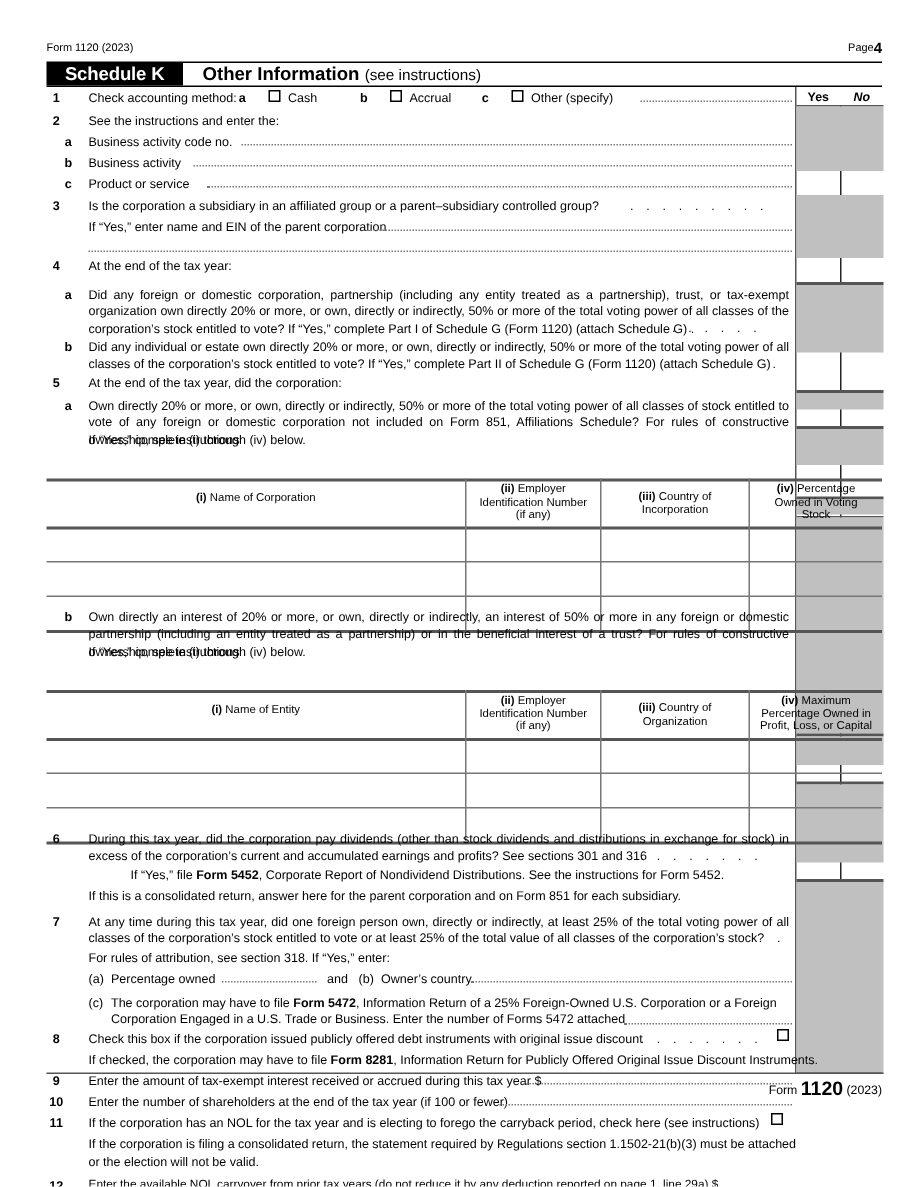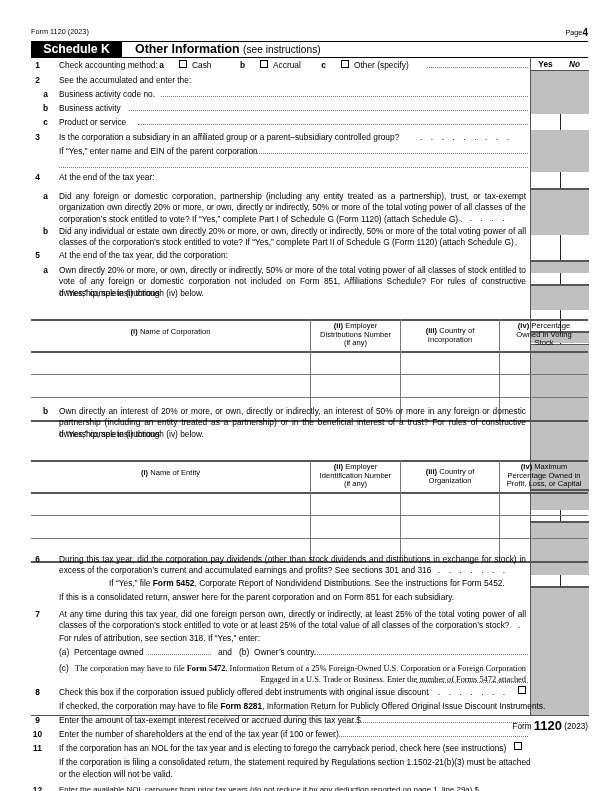--- a/index.html
+++ b/index.html
@@ -127,21 +127,21 @@
   }
   .b { font-weight: bold; }
 
   .para {
     position: absolute;
     font-size: 8.35px;
     line-height: 11.3px;
     text-align: justify;
     color: #000;
   }
-  .para.nj { text-align: right; font-family: Liberation Serif, serif; }
+  .para.nj { text-align: left; }
 
   
   .leader {
     position: absolute;
     height: 7px;
     border-bottom: 1.1px dotted #777;
   }
   
   .dots {
     position: absolute;
@@ -249,21 +249,21 @@
     <span class="ln" style="left:161px; top:2px;">Cash</span>
     <span class="letter" style="left:205px; top:2px;">b</span>
     <span class="cbox" style="left:229px; top:2px;"></span>
     <span class="ln" style="left:242px; top:2px;">Accrual</span>
     <span class="letter" style="left:286px; top:2px;">c</span>
     <span class="cbox" style="left:310px; top:2px;"></span>
     <span class="ln" style="left:323px; top:2px;">Other (specify)</span>
     <span class="leader" style="left:396px; top:3px; width:101px;"></span>
 
     <span class="num" style="left:0px; top:17px;">2</span>
-    <span class="ln" style="left:28px; top:17px;">See the accumulated and enter the:</span>
+    <span class="ln" style="left:28px; top:17px;">See the instructions and enter the:</span>
 
     <span class="letter" style="left:8px; top:31px;">a</span>
     <span class="ln" style="left:28px; top:31px;">Business activity code no.</span>
     <span class="leader" style="left:130px; top:32px; width:367px;"></span>
 
     <span class="letter" style="left:8px; top:45px;">b</span>
     <span class="ln" style="left:28px; top:45px;">Business activity</span>
     <span class="leader" style="left:98px; top:46px; width:399px;"></span>
 
     <span class="letter" style="left:8px; top:59px;">c</span>
@@ -307,21 +307,21 @@
       <div class="vline" style="left:369px; top:0px;  height:101px;"></div>
       <div class="vline" style="left:468px; top:0px;  height:101px;"></div>
 
       <div class="th" style="left:2px;   top:9px;  width:275px;">
         <span class="rn">(i)</span>
         <span>Name of Corporation</span>
       </div>
       <div class="th" style="left:281px; top:3px;  width:87px;">
         <span class="rn">(ii)</span>
         <span style="white-space:pre-line;">Employer
-Distributions Number
+Identification Number
 (if any)</span>
       </div>
       <div class="th" style="left:371px; top:8px;  width:96px;">
         <span class="rn">(iii)</span>
         <span style="white-space:pre-line;">Country of
 Incorporation</span>
       </div>
       <div class="th" style="left:470px; top:3px;  width:86px;">
         <span class="rn">(iv)</span>
         <span style="white-space:pre-line;">Percentage
@@ -365,21 +365,21 @@
         <span style="white-space:pre-line;">Maximum
 Percentage Owned in
 Profit, Loss, or Capital</span>
       </div>
     </div>
 
     <span class="num" style="left:0px; top:496px;">6</span>
     <div class="para" style="left:28px; top:496px; width:467px;">During this tax year, did the corporation pay dividends (other than stock dividends and distributions in exchange for stock) in excess of the corporation’s current and accumulated earnings and profits? See sections 301 and 316</div>
     <span class="dots" style="left:396px; top:507px;">. . . . . . . .</span>
 
-    <span class="ln" style="left:46px; top:520px;padding-left:32px;"><span>If “Yes,” file </span><span class="b">Form 5452</span><span>, Corporate Report of Nondividend Distributions. See the instructions for Form 5452.</span></span>
+    <span class="ln" style="left:24px; top:520px;padding-left:32px;"><span>If “Yes,” file </span><span class="b">Form 5452</span><span>, Corporate Report of Nondividend Distributions. See the instructions for Form 5452.</span></span>
     <span class="ln" style="left:28px; top:534px;">If this is a consolidated return, answer here for the parent corporation and on Form 851 for each subsidiary.</span>
 
     <span class="num" style="left:0px; top:551px;">7</span>
     <div class="para" style="left:28px; top:551px; width:467px;">At any time during this tax year, did one foreign person own, directly or indirectly, at least 25% of the total voting power of all classes of the corporation’s stock entitled to vote or at least 25% of the total value of all classes of the corporation’s stock?</div>
     <span class="dots" style="left:487px; top:562px;">.</span>
 
     <span class="ln" style="left:28px; top:575px;">For rules of attribution, see section 318. If “Yes,” enter:</span>
 
     <span class="ln" style="left:28px; top:589px;">(a)</span>
     <span class="ln" style="left:43px; top:589px;">Percentage owned</span>

